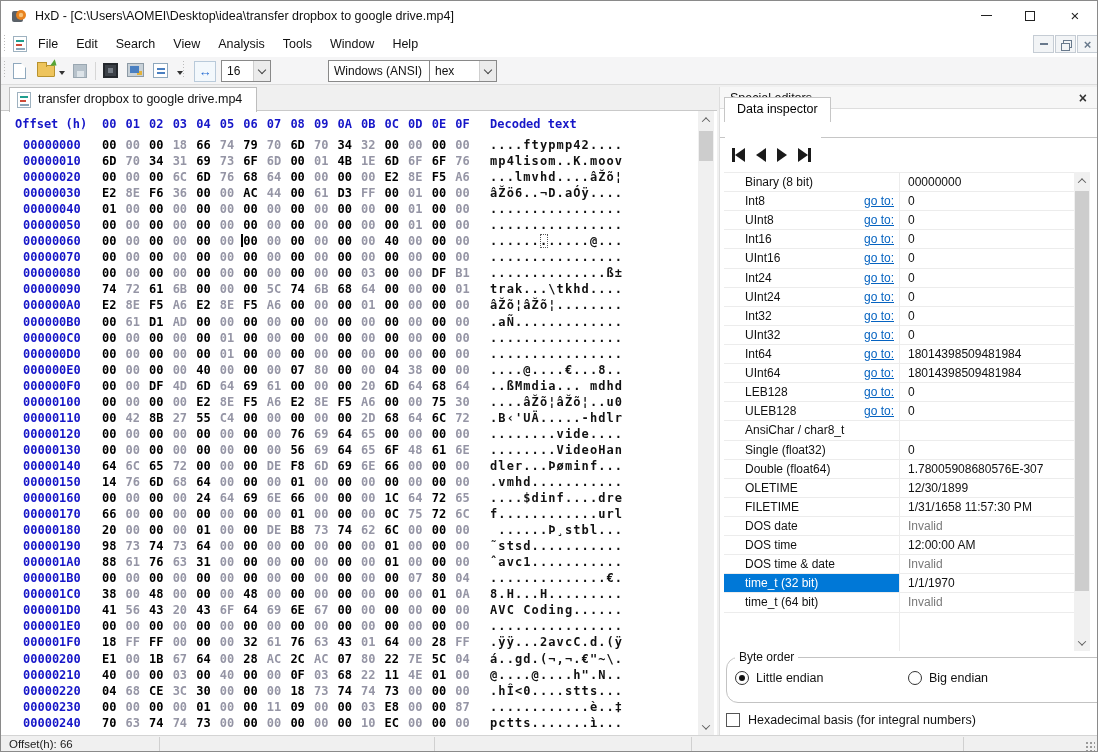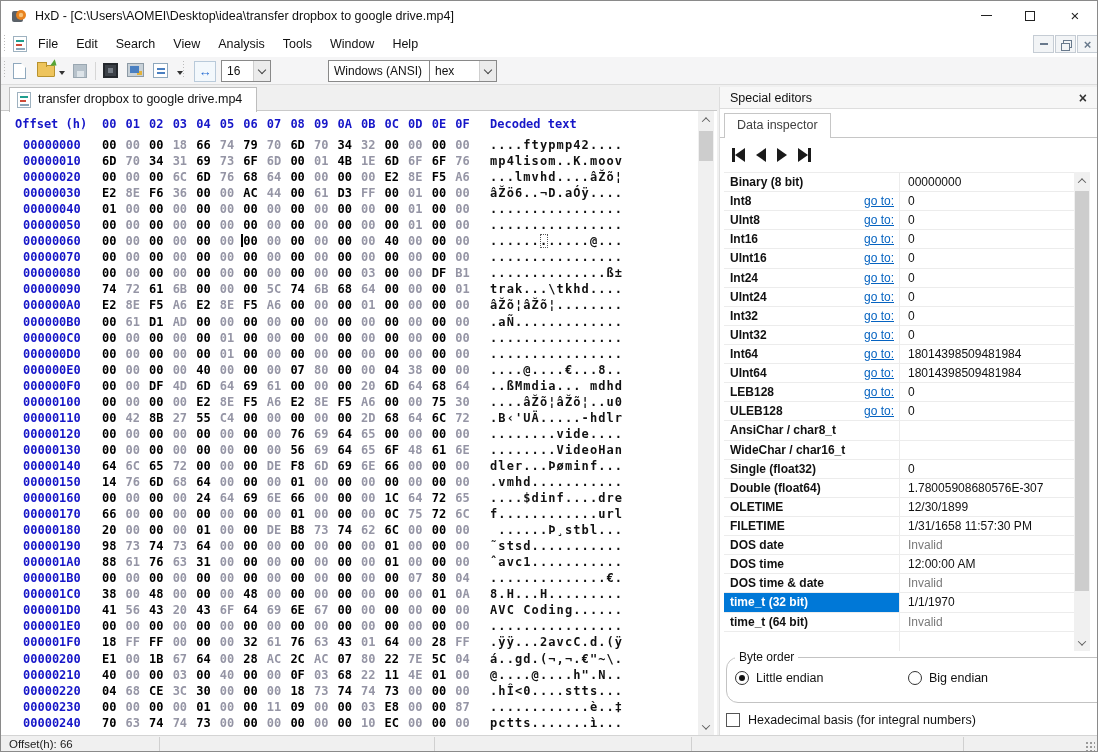--- a/index.html
+++ b/index.html
@@ -101,33 +101,33 @@
   .chev-up{ width:6px; height:6px; border-left:1.6px solid #5f5f5f; border-top:1.6px solid #5f5f5f; transform:rotate(45deg) translate(1px,1px); }
   .chev-dn{ width:6px; height:6px; border-right:1.6px solid #5f5f5f; border-bottom:1.6px solid #5f5f5f; transform:rotate(45deg) translate(-1px,-1px); }
   .thumb{ position:absolute; left:1px; width:14px; background:#cdcdcd; }
   .sb-hex .thumb{ top:20px; height:30px; }
 
   
   .sidepanel{ position:absolute; left:718px; top:86px; width:380px; height:648px; background:#fff; border-left:1px solid #ddd;padding-left:19px; }
   .sp-head{ position:absolute; left:0; top:0; width:100%; height:22px; background:#f7f7f7; border-bottom:1px solid #dedede;
             font-size:12.5px; color:#111; line-height:22px; padding-left:10px; }
   .sp-close{ position:absolute; right:12px; top:0; font-size:14px; font-weight:bold; color:#333; line-height:22px; }
-  .di-tab{ position:absolute; left:4px; top:26px; height:25px; background:#fff; border:1px solid #c6c6c6; border-bottom:none;
-           padding:0 12px; line-height:23px; font-size:12.5px; color:#404040; z-index:2; }
+  .di-tab{ position:absolute; left:4px; top:10px; height:25px; background:#fff; border:1px solid #c6c6c6; border-bottom:none;
+           padding:0 12px; line-height:23px; font-size:12.5px; color:#000000; z-index:2; }
   .di-strip{ position:absolute; left:0; top:50px; width:100%; height:1px; background:#c6c6c6; }
   .di-strip-mask{ position:absolute; left:5px; top:50px; width:96px; height:1px; background:#fff; z-index:3; }
   .navs{ position:absolute; left:12px; top:58px; height:20px; display:flex; gap:11px; align-items:center; }
   .nav{ display:flex; align-items:center; height:16px; }
   .tri-l{ width:0; height:0; border-top:7px solid transparent; border-bottom:7px solid transparent; border-right:10px solid #1a1a1a; }
   .tri-r{ width:0; height:0; border-top:7px solid transparent; border-bottom:7px solid transparent; border-left:10px solid #1a1a1a; }
   .nbar{ width:3px; height:14px; background:#1a1a1a; }
 
   .di-table{ position:absolute; left:4px; top:85px; width:350px; border-top:1px solid #ececec; }
   .ir{ position:relative; height:19.12px; line-height:18px; border-bottom:1px solid #ececec; font-size:12px; color:#111; }
-  .ir-label{ position:absolute; left:6px; z-index:1;font-weight:bold; }
+  .ir-label{ position:absolute; left:21px; z-index:1; }
   .ir-goto{ position:absolute; left:100px; width:70px; text-align:right; color:#0563c1; text-decoration:underline; z-index:1; }
   .ir-value{ position:absolute; left:184px; white-space:pre; }
   .muted{ color:#7a7a7a; }
   .ir.sel::before{ content:''; position:absolute; left:0; top:0; width:175px; height:100%; background:#0078d7; }
   .ir.sel .ir-label{ color:#fff; }
   .di-vline{ position:absolute; left:179px; top:85px; width:1px; height:479px; background:#ececec; }
   .sb-di{ left:354px; top:85px; width:16px; height:479px; }
   .sb-di .thumb{ top:19px; height:400px; }
 
   .fieldset{ position:absolute; left:6px; top:570px; width:416px; height:46px; border:1px solid #c3c3c3; border-radius:12px; }
@@ -1183,24 +1183,20 @@
         <div class="ir">
           <span class="ir-label">ULEB128</span>
           <span class="ir-goto">go to:</span>
           <span class="ir-value">0</span>
         </div>
         <div class="ir">
           <span class="ir-label">AnsiChar / char8_t</span>
           <span class="ir-value"></span>
         </div>
         <div class="ir">
-          <span class="ir-label">WideChar / char16_t</span>
-          <span class="ir-value"></span>
-        </div>
-        <div class="ir">
           <span class="ir-label">Single (float32)</span>
           <span class="ir-value">0</span>
         </div>
         <div class="ir">
           <span class="ir-label">Double (float64)</span>
           <span class="ir-value">1.78005908680576E-307</span>
         </div>
         <div class="ir">
           <span class="ir-label">OLETIME</span>
           <span class="ir-value">12/30/1899</span>

